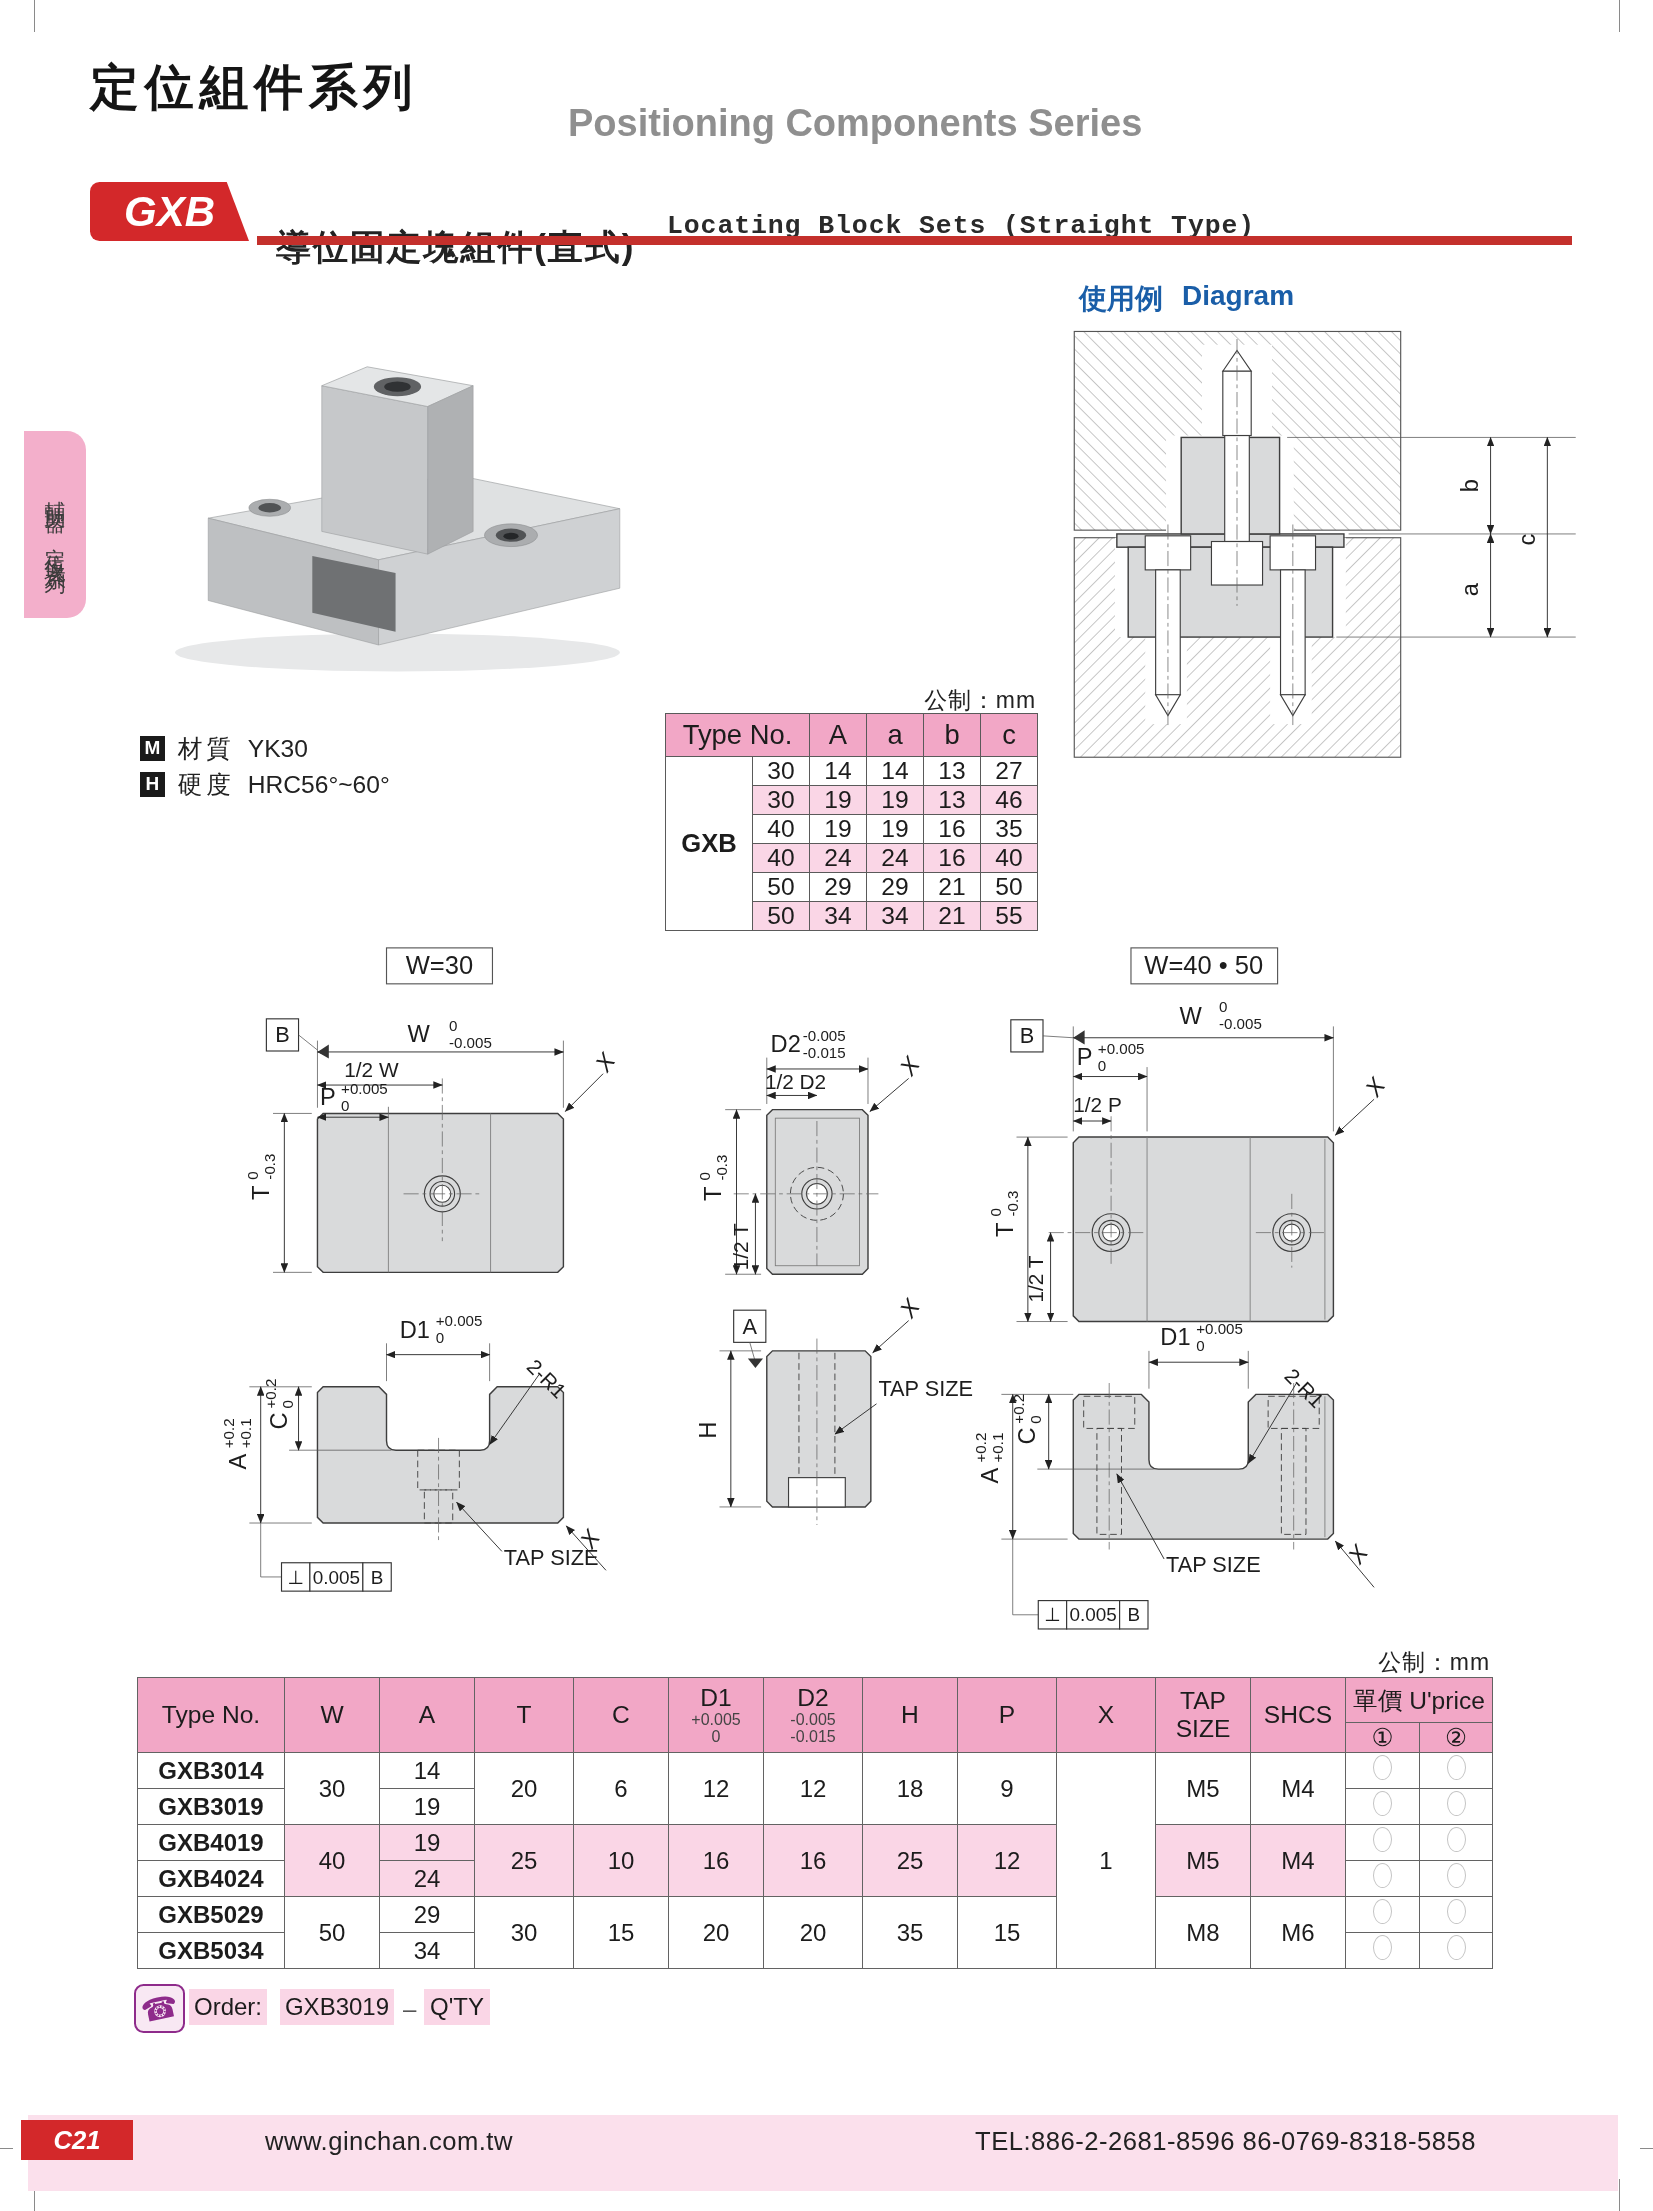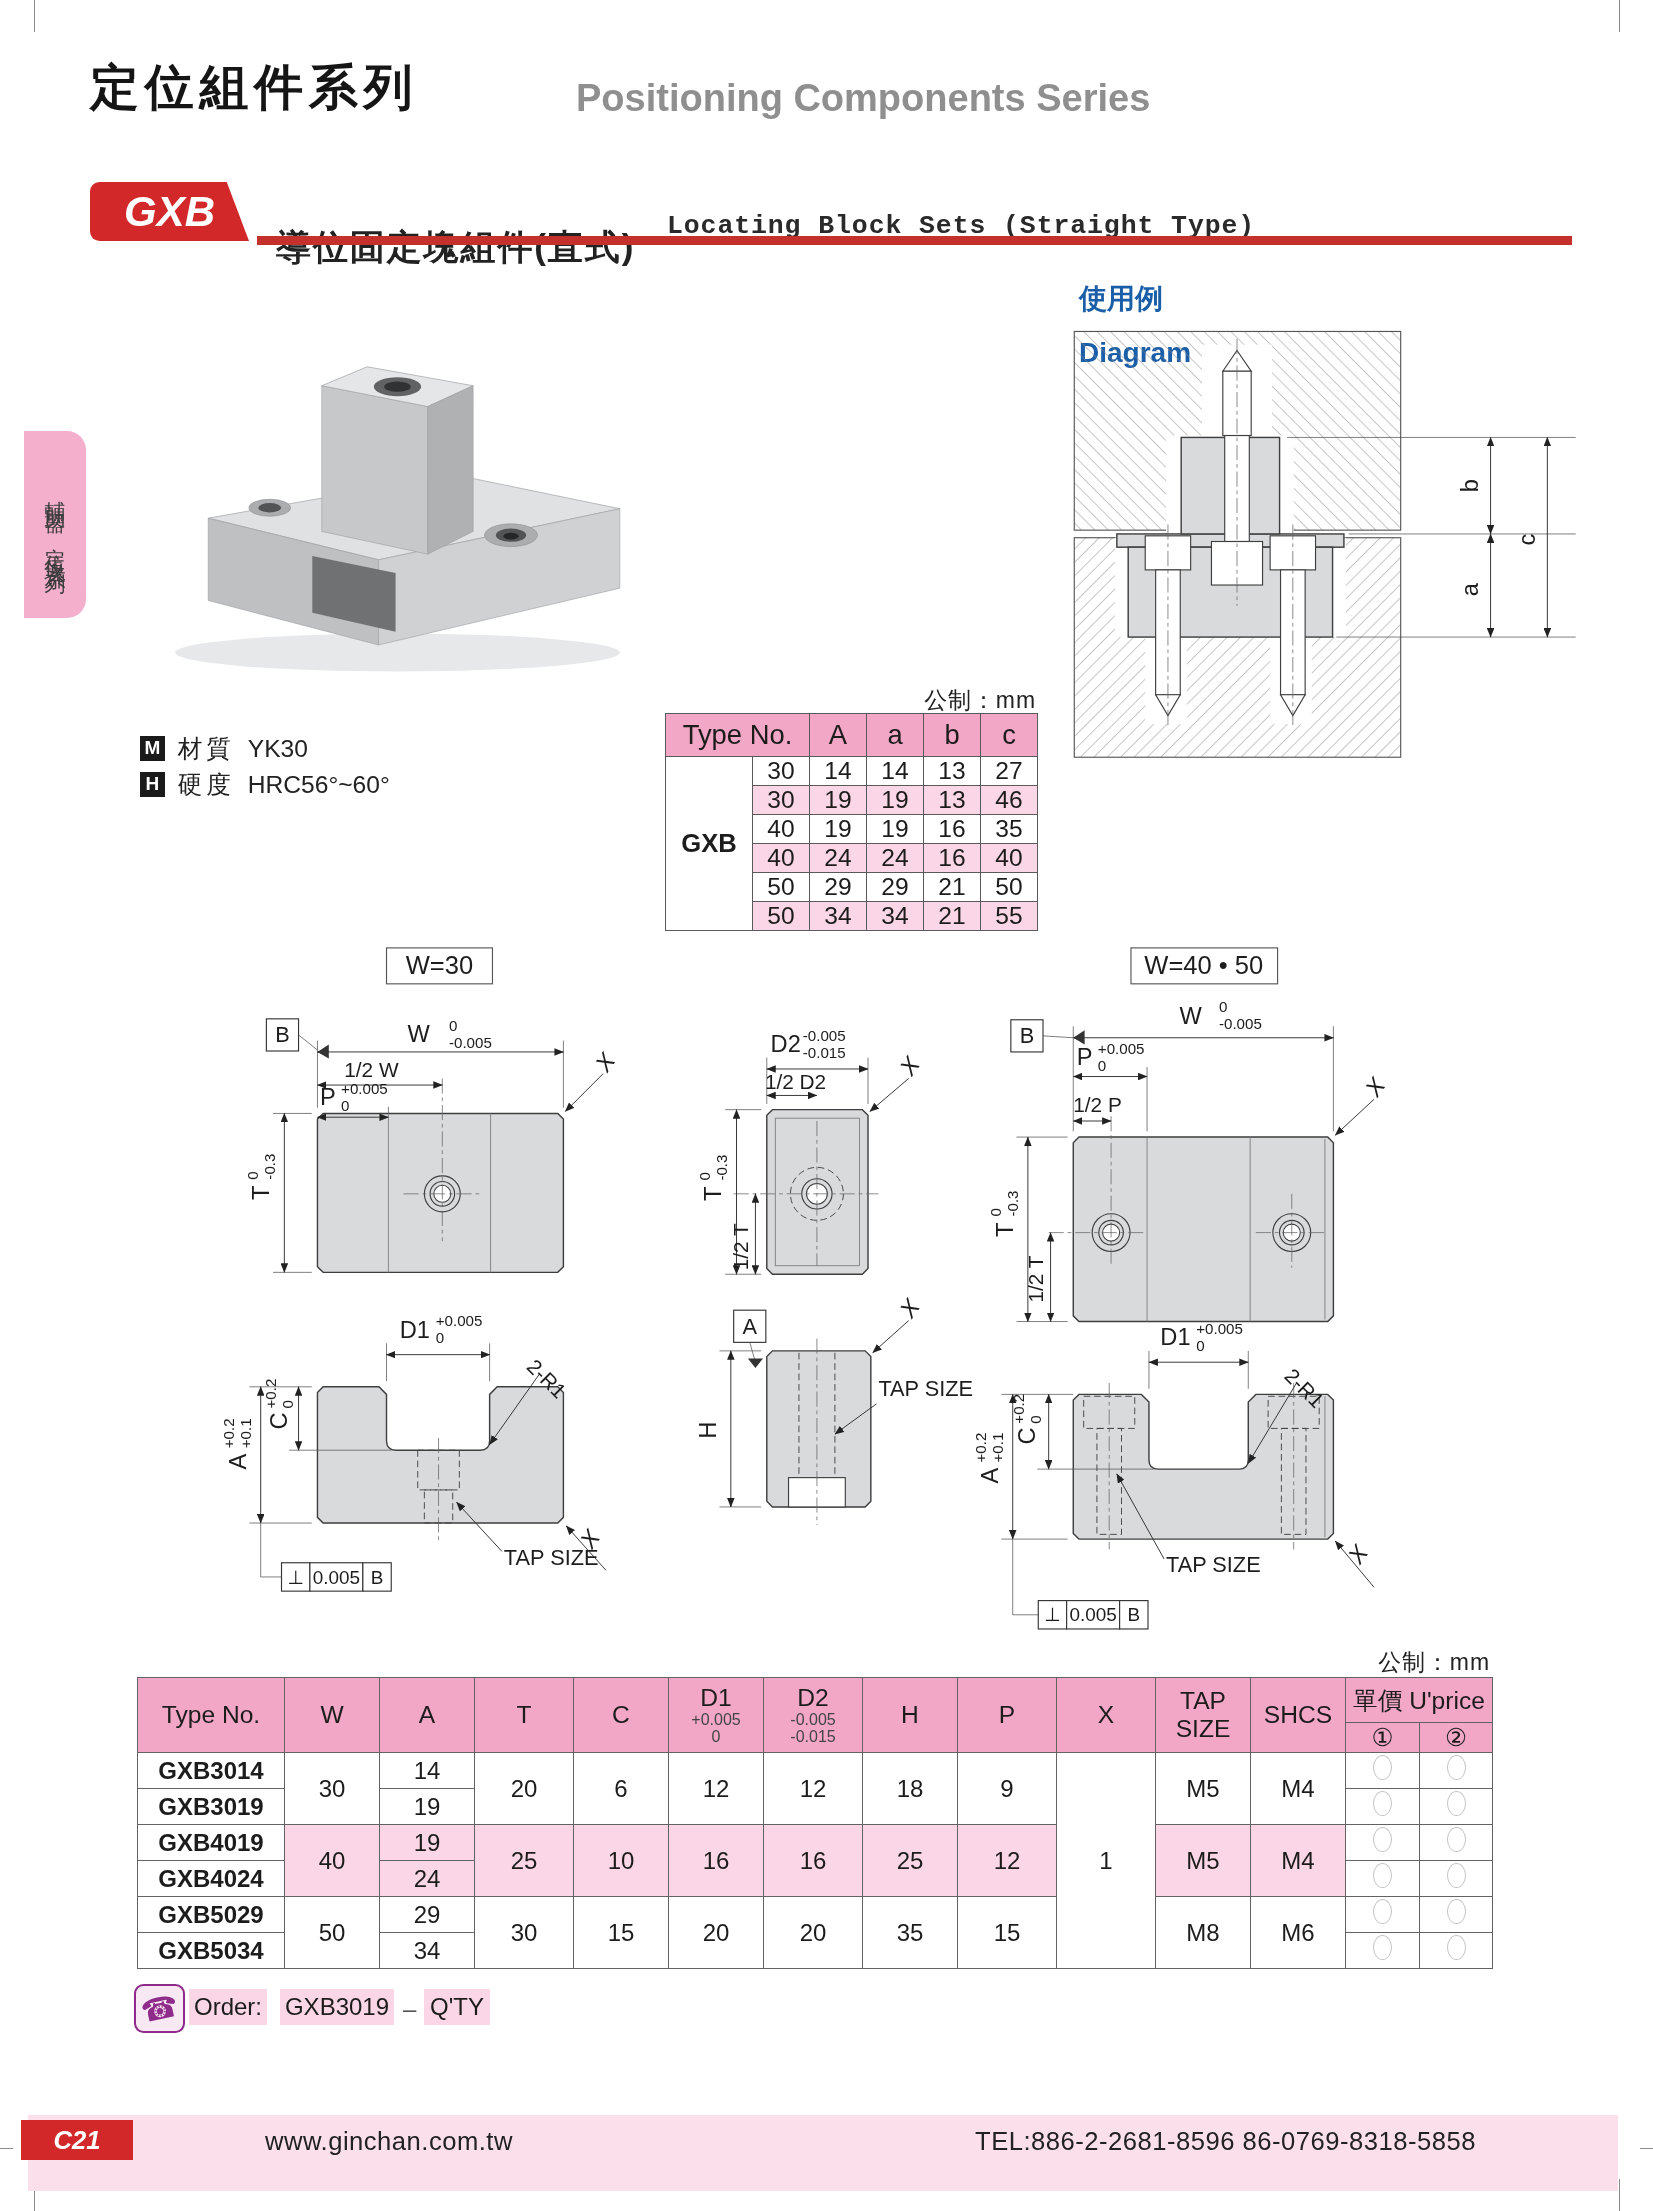--- a/index.html
+++ b/index.html
@@ -19,21 +19,21 @@
   .red-rule{background:#c4302c;}
   
   .side-tab{background:#f3afcb;border-radius:0 19px 19px 0;display:flex;align-items:center;justify-content:center;}
   .side-tab span{writing-mode:vertical-rl;font-size:21px;letter-spacing:6.6px;color:#3c3c3c;}
   
   .mat-code{display:inline-block;width:24.6px;height:24.6px;background:#1a1a1a;color:#fff;
             font-weight:bold;font-size:19px;text-align:center;line-height:24.6px;}
   .mat-line{font-size:24.6px;color:#222;display:flex;align-items:center;gap:13.2px;}
   .mat-label{letter-spacing:3.8px;font-family:Liberation Mono, monospace;}
   
-  .diag-title{font-size:28px;font-weight:bold;color:#1a5ea8;display:flex;gap:19px;flex-direction:column;}
+  .diag-title{font-size:28px;font-weight:bold;color:#1a5ea8;display:flex;gap:19px;}
   
   .unit{font-size:23px;color:#222;text-align:right;letter-spacing:0.9px;}
   
   table{border-collapse:collapse;table-layout:fixed;}
   .spec{width:371px;font-size:24.6px;}
   .spec th,.spec td{border:0.9px solid #5a5a5a;text-align:center;vertical-align:middle;padding:0;}
   .spec thead th{background:#f2a7c6;font-weight:normal;font-size:27.4px;height:42px;}
   .spec tbody tr{height:25.6px;}
   .spec tbody tr.alt td{background:#fad6e6;}
   .spec td.brand{background:#fff;font-weight:bold;font-size:25.6px;}
@@ -87,21 +87,21 @@
 <body>
 
 <div class="crop" style="left:34px;top:0;width:0.9px;height:32px;"></div>
 <div class="crop" style="left:1619px;top:0;width:0.9px;height:32px;"></div>
 <div class="crop" style="left:34px;top:2179px;width:0.9px;height:32px;"></div>
 <div class="crop" style="left:1619px;top:2179px;width:0.9px;height:32px;"></div>
 <div class="crop" style="left:0;top:2148px;width:13.2px;height:0.9px;"></div>
 <div class="crop" style="left:1640px;top:2148px;width:13.2px;height:0.9px;"></div>
 
 <div class="abs title-cjk" style="left:90px;top:55px;">定位組件系列</div>
-<div class="abs title-en" style="left:568px;top:77px;margin-left:8px;">Positioning Components Series</div>
+<div class="abs title-en" style="left:568px;top:102px;">Positioning Components Series</div>
 <div class="abs gxb-badge" style="left:90px;top:182px;width:159px;height:59px;">GXB</div>
 <div class="abs subtitle-cjk" style="left:276px;top:200px;margin-top:24px;">導位固定塊組件(直式)</div>
 <div class="abs subtitle-en" style="left:667px;top:211px;font-family:Liberation Mono, monospace;">Locating Block Sets (Straight Type)</div>
 <div class="abs red-rule" style="left:257px;top:236px;width:1315px;height:8.5px;"></div>
 
 <div class="abs side-tab" style="left:24px;top:431px;width:62px;height:187px;">
   <span>輔助器、定位塊系列</span>
 </div>
 
 <svg class="abs" style="left:142px;top:274px;" width="492" height="407" viewBox="0 0 520 430">

